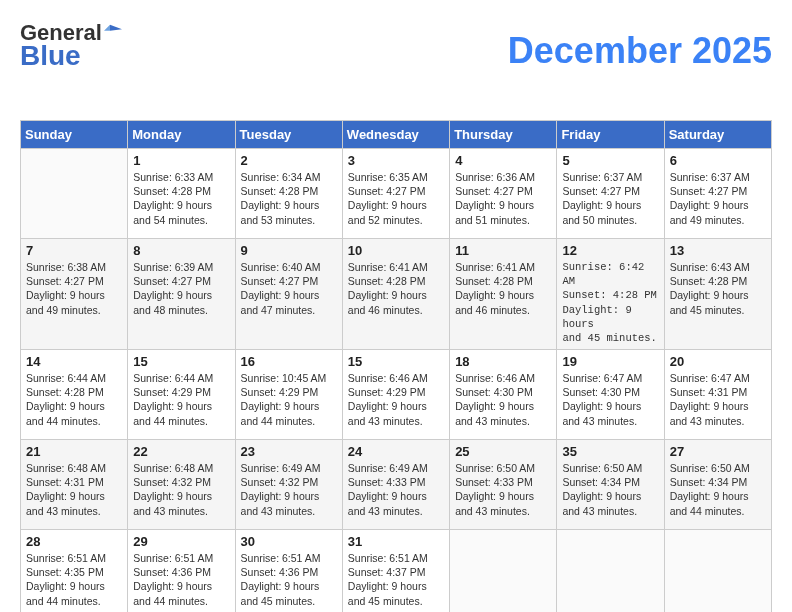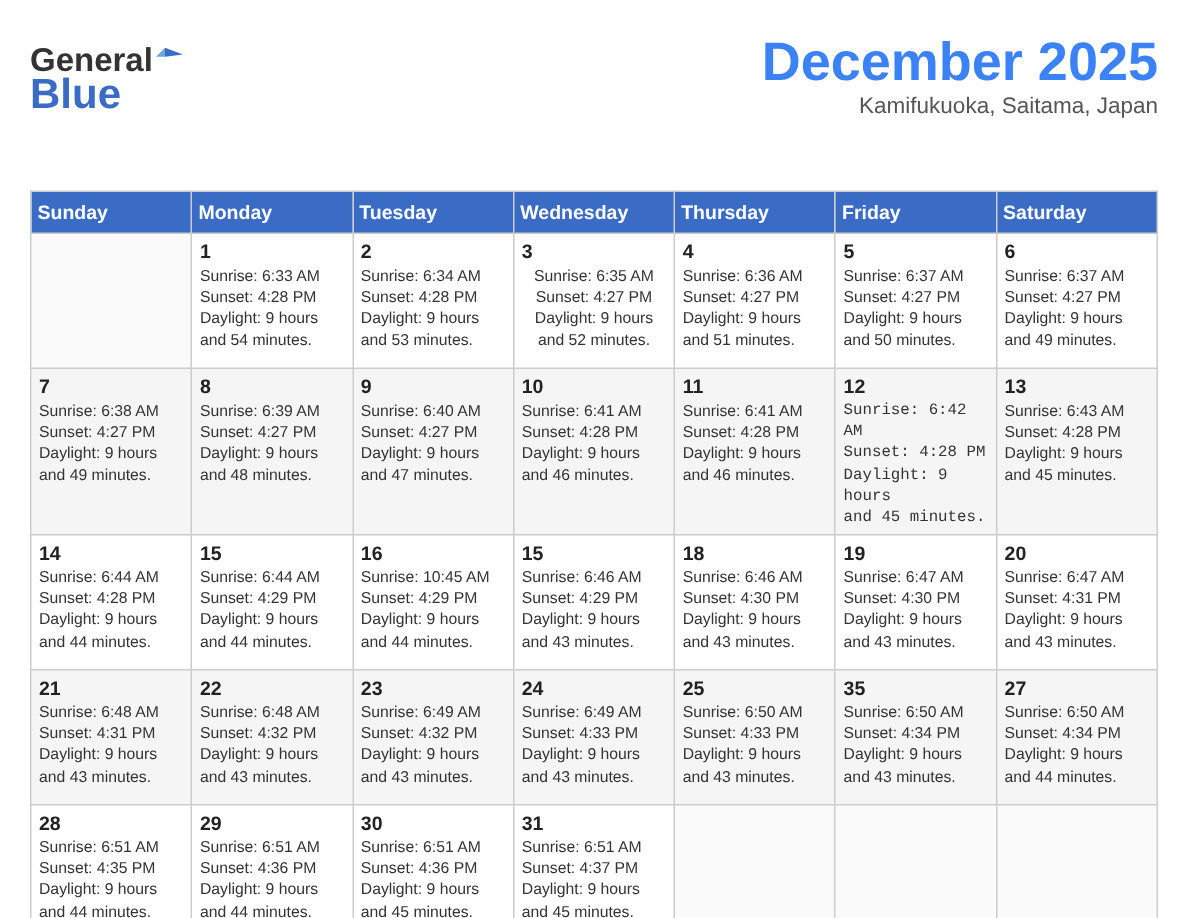--- a/index.html
+++ b/index.html
@@ -93,21 +93,20 @@
       </div>
       <svg class="logo-icon" viewBox="0 0 24 18" style="margin-left:2px;margin-top:-6px;">
         <polygon points="8,2 24,8 8,10" fill="#3a6cc6"></polygon>
         <polygon points="8,2 0,10 8,10" fill="#6fa3e0"></polygon>
       </svg>
     </div>
     <div style="font-size:28px;font-weight:bold;color:#3a6cc6;margin-top:-6px;">Blue</div>
   </div>
   <div class="title-block">
     <div class="month-title">December 2025</div>
-    <div class="location">Kamifukuoka, Saitama, Japan</div>
   </div>
 </div>
 
 <table>
   <thead>
     <tr id="header-row">
         <th>Sunday</th>
         <th>Monday</th>
         <th>Tuesday</th>
         <th>Wednesday</th>
@@ -128,21 +127,21 @@
         </td>
         <td>
           <span class="day-num">2</span>
           <div class="day-info" style="white-space: pre-line;">Sunrise: 6:34 AM
 Sunset: 4:28 PM
 Daylight: 9 hours
 and 53 minutes.</div>
         </td>
         <td>
           <span class="day-num">3</span>
-          <div class="day-info" style="white-space: pre-line; text-align: center;">Sunrise: 6:35 AM
+          <div class="day-info" style="white-space: pre-line;">Sunrise: 6:35 AM
 Sunset: 4:27 PM
 Daylight: 9 hours
 and 52 minutes.</div>
         </td>
         <td>
           <span class="day-num">4</span>
           <div class="day-info" style="white-space: pre-line;">Sunrise: 6:36 AM
 Sunset: 4:27 PM
 Daylight: 9 hours
 and 51 minutes.</div>

